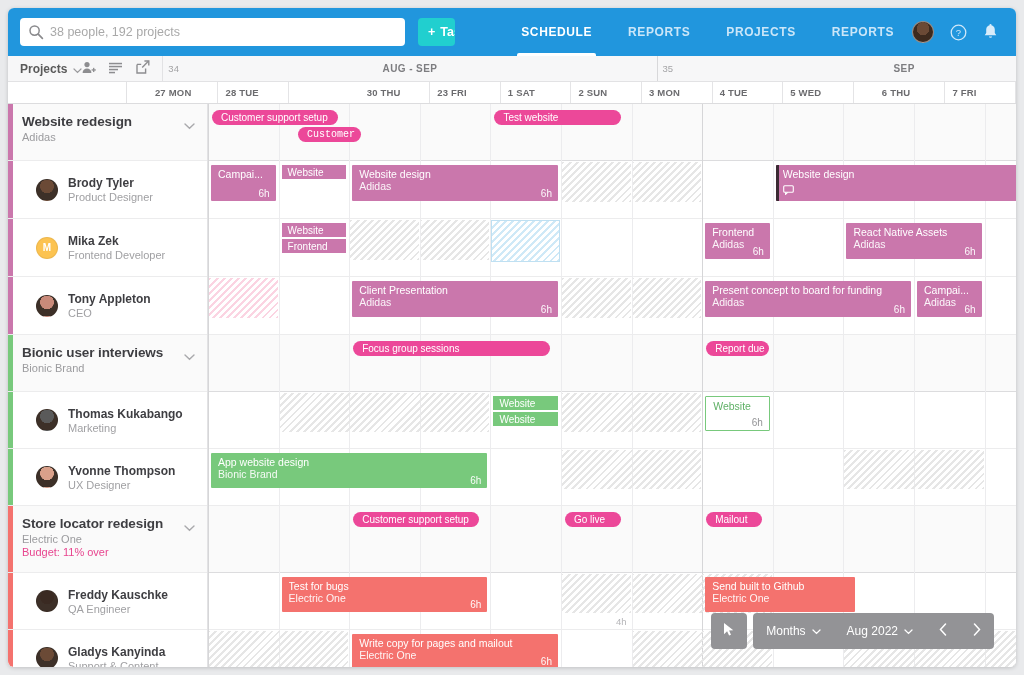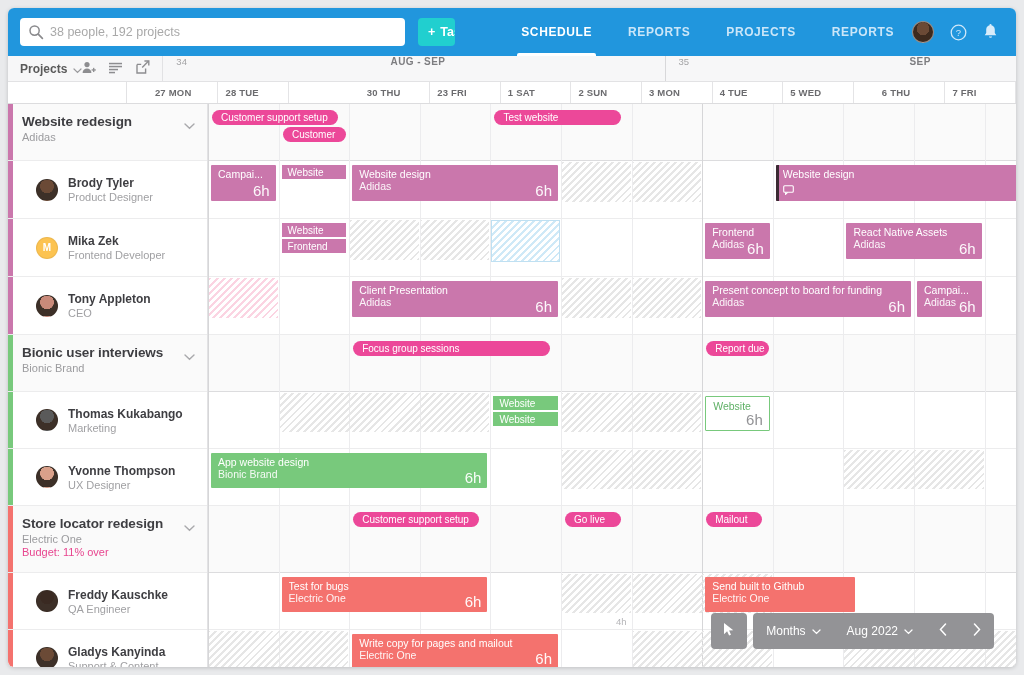--- a/index.html
+++ b/index.html
@@ -127,21 +127,21 @@
   .subbar-right {
     flex: 1;
     position: relative;
     display: flex;
     background: #f7f7f8;
   }
   .weekblock {
     position: relative;
     border-right: 1px solid #d8d8da;
     font-size: 9.5px; color: #a4a4a6;
-    display: flex;  margin-left: 8px;
+    display: flex; align-items: center;
   }
   .weeknum { padding-left: 5px; }
   .weekmonth {
     position: absolute; left: 0; right: 0;
     text-align: center;
     font-size: 10px; font-weight: bold; color: #7d7d80;
     letter-spacing: .4px;
   }
 
   
@@ -284,21 +284,21 @@
     border-radius: 1px;
     color: #fff;
     cursor: pointer;
     overflow: hidden;
     padding: 3px 6px 0 7px;
   }
   .bar-title { font-size: 10.5px; line-height: 12px; white-space: nowrap; overflow: hidden; }
   .bar-sub { font-size: 10.5px; line-height: 12px; opacity: .92; white-space: nowrap; }
   .bar-hours {
     position: absolute; right: 6px; bottom: 2px;
-    font-size: 15px; opacity: .95;
+    font-size: 10px; opacity: .95;
   }
   .bar.pink { background: #ca77ac; }
   .bar.green { background: #78c97c; }
   .bar.red { background: #f4726e; }
   .bar.ghost {
     background: #fff; border: 1px solid #78c97c; color: #5fb066;
   }
   .bar.ghost .bar-hours { color: #8d8d90; }
   .bar .drag-handle {
     position: absolute; left: 0; top: 0; bottom: 0; width: 3px;
@@ -608,21 +608,21 @@
           <span class="hatch-hours" style="bottom: -14px;">4h</span>
         </div>
         <div class="hatch" style="left: 424.6px; width: 139.2px; top: 470px; height: 39px;"></div>
         <div class="hatch" style="left: 1px; width: 139.2px; top: 527px; height: 39px;"></div>
         <div class="hatch" style="left: 424.6px; width: 139.2px; top: 527px; height: 39px;"></div>
         <div class="hatch" style="left: 636.4px; width: 209.8px; top: 527px; height: 39px;"></div>
         <div class="hatch blue" style="left: 283.4px; width: 68.6px; top: 116px; height: 42px;"></div>
         <div class="pill" style="left: 4px; width: 126.14px; top: 6px;">
           <span>Customer support setup</span>
         </div>
-        <div class="pill" style="left: 75px; width: 62.6px; top: 23px;">
+        <div class="pill" style="left: 90px; width: 62.6px; top: 23px; font-family: Liberation Mono, monospace;">
           <span>Customer</span>
         </div>
         <div class="pill" style="left: 286.4px; width: 126.14px; top: 6px;">
           <span>Test website</span>
         </div>
         <div class="pill" style="left: 145.2px; width: 196.74px; top: 237px;">
           <span>Focus group sessions</span>
         </div>
         <div class="pill" style="left: 498.2px; width: 62.6px; top: 237px;">
           <span>Report due</span>

